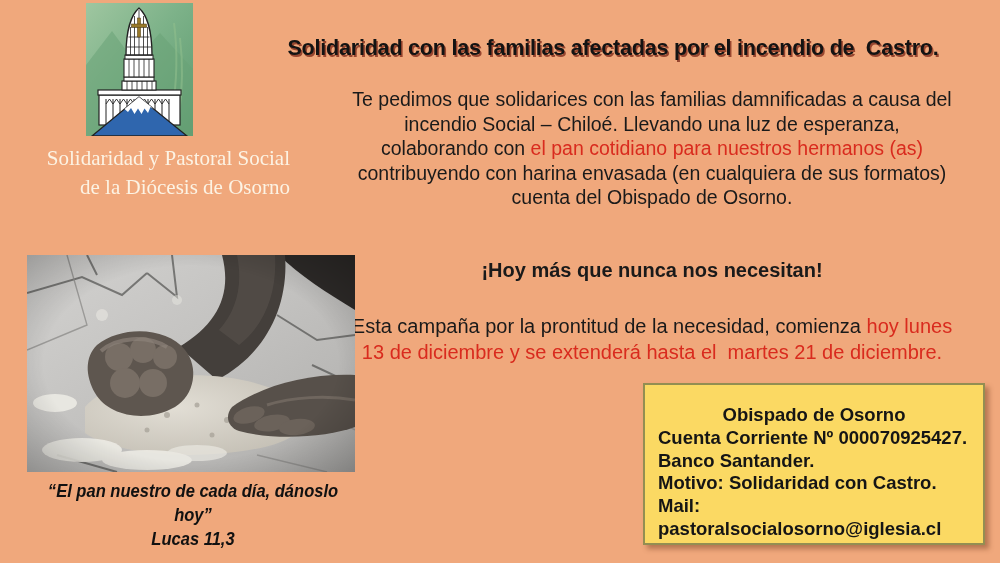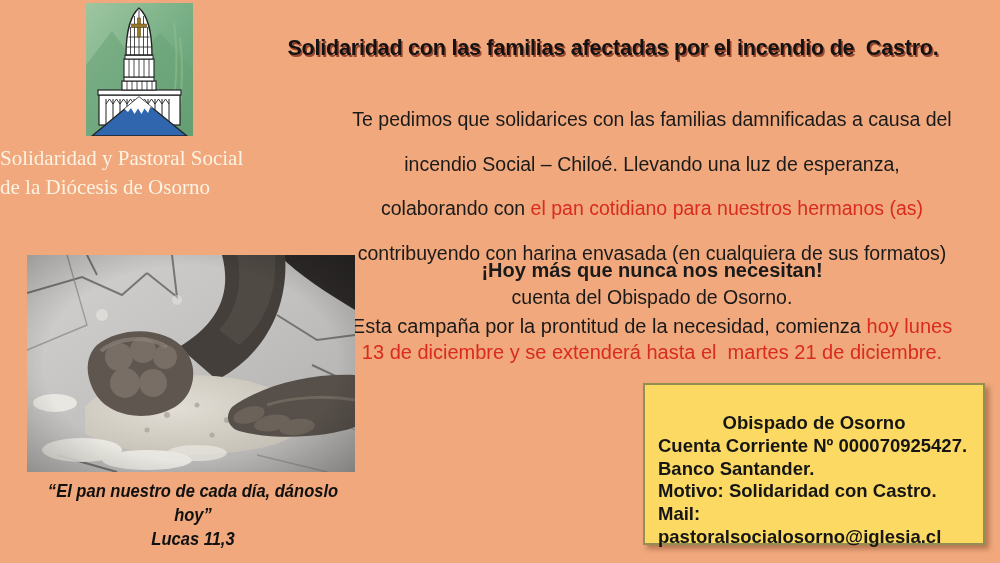--- a/index.html
+++ b/index.html
@@ -11,42 +11,42 @@
     font-family:"Liberation Sans",sans-serif;
     color:#1A1A1A;
   }
   .keep-ws{white-space:pre;}
   
   .logo{position:absolute;left:86px;top:3px;width:107px;height:133px;}
   .logo svg{display:block;width:100%;height:100%;}
   
   .org{
     position:absolute;left:0;top:144px;width:290px;
-    text-align:left;
+    text-align:right;
     font-family:"Liberation Serif",serif;
     font-size:21px;line-height:29px;
     color:#FCF3E4;
   }
   
   .title{
     position:absolute;left:243px;top:36px;width:740px;margin:0;
     text-align:center;
     font-size:21.5px;font-weight:bold;
     letter-spacing:-0.2px;
     text-decoration-thickness:2px;
     text-underline-offset:3px;
     color:#131313;
     text-shadow:1.5px 1.5px 0 rgba(123,38,22,0.75);
   }
   
   .intro{
     position:absolute;left:322px;top:87px;width:660px;
     text-align:center;font-size:19.5px;line-height:24.6px;
   }
-  .intro .ln{white-space:pre;margin-top:20px;}
+  .intro .ln{white-space:pre;}
   .red{color:#D92B1E;}
   
   .urgency{
     position:absolute;left:322px;top:259px;width:660px;
     text-align:center;font-size:20px;font-weight:bold;
   }
   
   .campaign{
     position:absolute;left:322px;top:314px;width:660px;
     text-align:center;font-size:20px;line-height:25.5px;
@@ -63,21 +63,21 @@
     transform:scaleX(0.87);transform-origin:50% 0;
     color:#111;
   }
   
   .bankbox{
     position:absolute;left:643px;top:383px;width:342px;height:162px;
     box-sizing:border-box;
     background:#FBD963;
     border:2px solid #938E52;
     box-shadow:4px 4px 5px rgba(110,60,30,0.45);
-    padding:27px 13px;
+    padding:19px 13px;
     font-weight:bold;font-size:18.5px;line-height:22.8px;
     color:#151515;
   }
   .bank-title{text-align:center;}
 </style>
 </head>
 <body>
 
 <div class="poster">
 

